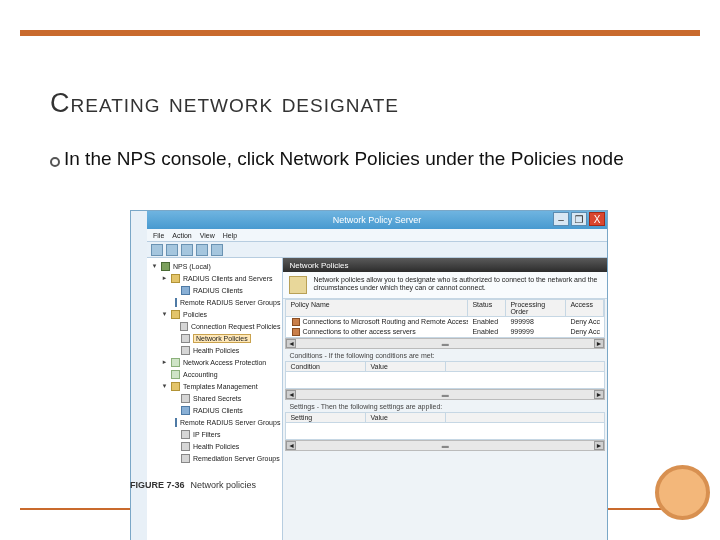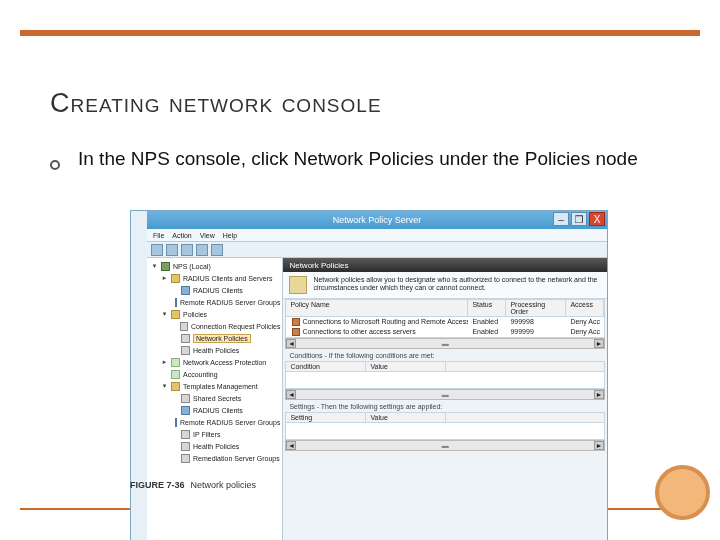--- a/index.html
+++ b/index.html
@@ -20,21 +20,21 @@
     width: 55px; height: 55px; border-radius: 50%;
     background: #f3b77a; border: 4px solid #d89050;
   }
   .title {
     font-variant: small-caps;
     position: absolute; left: 50px; top: 88px;
     font-size: 27px; color: #333; letter-spacing: 1px;
   }
   .bullet-row {
     position: absolute; left: 50px; top: 148px; right: 50px;
-    display: flex; align-items: flex-end; gap: 18px;
+    display: flex; align-items: center; gap: 4px;
     font-size: 19px; color: #111;
   }
   .bullet-ring {
     width: 10px; height: 10px; border-radius: 50%;
     border: 2px solid #555; flex: 0 0 auto; margin-top: 6px;
   }
   
   .shot {
     position: absolute; left: 130px; top: 210px;
     width: 478px; height: 336px;
@@ -94,21 +94,21 @@
   .kv { padding:1px 4px; border-right:1px solid #c6d7e4; width:80px; }
   .kv-body { height:16px; }
   .caption { position:absolute; left:130px; top:480px; font-size:9px; color:#333; }
   .caption b { font-weight:bold; margin-right:6px; }
 </style>
 </head>
 <body>
 
 <div class="slide-border"></div>
 
-<div class="title">Creating network console</div>
+<div class="title">Creating network designate</div>
 
 <div class="bullet-row">
   <span class="bullet-ring"></span>
   <span>In the NPS console, click Network Policies under the Policies node</span>
 </div>
 
 <div class="shot">
   <div class="win-title">
     <span>Network Policy Server</span>
     <div class="win-buttons">

